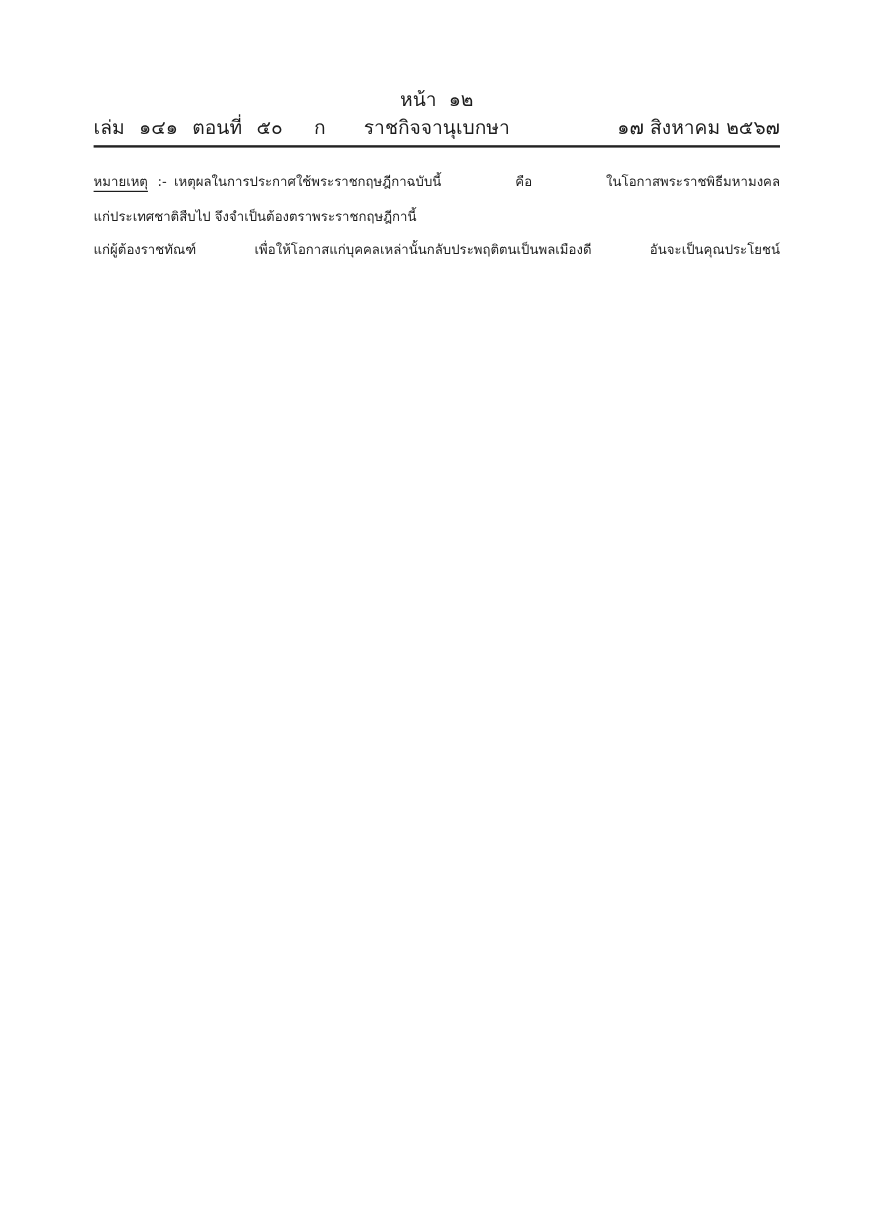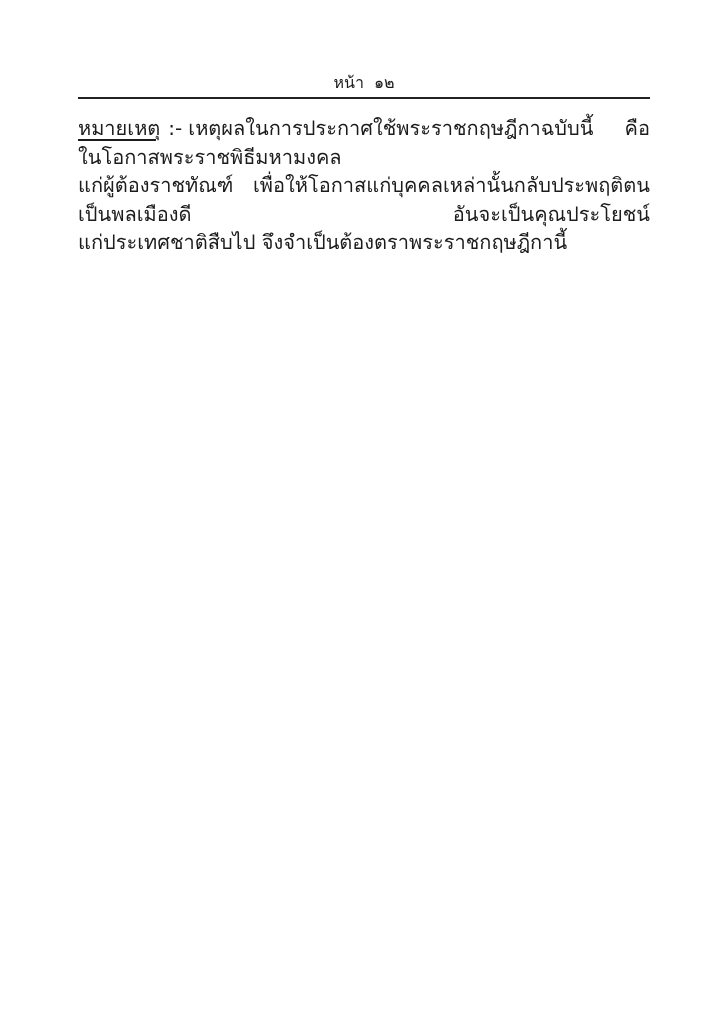--- a/index.html
+++ b/index.html
@@ -53,21 +53,21 @@
     white-space: nowrap;
   }
   .rule {
     border: none;
     border-top: 2px solid #222222;
     margin: 3px 0 0 0;
     width: 100%;
   }
   .note {
     margin-top: 15px;
-    font-size: 20px;
+    font-size: 11px;
   }
   .note .line {
     line-height: 28.5px;
     white-space: normal;
   }
   .note .line.fill {
     text-align: justify;
     text-align-last: justify;
   }
   .note .line.last {
@@ -82,25 +82,32 @@
 </head>
 <body>
 
 <div class="page">
   <div class="content">
 
     <div class="page-no-line">
       <span>หน้า</span><span class="num">๑๒</span>
     </div>
 
+    <div class="header-row">
+      <div class="header-left">
+        <span class="tok">เล่ม</span><span class="tok">๑๔๑</span><span class="tok">ตอนที่</span><span class="tok">๕๐</span><span class="tok tok-section">ก</span>
+      </div>
+      <div class="header-center">ราชกิจจานุเบกษา</div>
+      <div class="header-right">๑๗ สิงหาคม ๒๕๖๗</div>
+    </div>
 
     <hr class="rule">
 
     <div class="note">
       <div class="line fill">
         <span class="u">หมายเหตุ</span><span class="sep">:-</span><span>เหตุผลในการประกาศใช้พระราชกฤษฎีกาฉบับนี้ คือ ในโอกาสพระราชพิธีมหามงคล</span>
       </div>
+      <div class="line last">แก่ประเทศชาติสืบไป จึงจำเป็นต้องตราพระราชกฤษฎีกานี้</div>
       <div class="line fill">แก่ผู้ต้องราชทัณฑ์ เพื่อให้โอกาสแก่บุคคลเหล่านั้นกลับประพฤติตนเป็นพลเมืองดี อันจะเป็นคุณประโยชน์</div>
-      <div class="line last">แก่ประเทศชาติสืบไป จึงจำเป็นต้องตราพระราชกฤษฎีกานี้</div>
     </div>
 
   </div>
 </div>
 
 </body></html>

